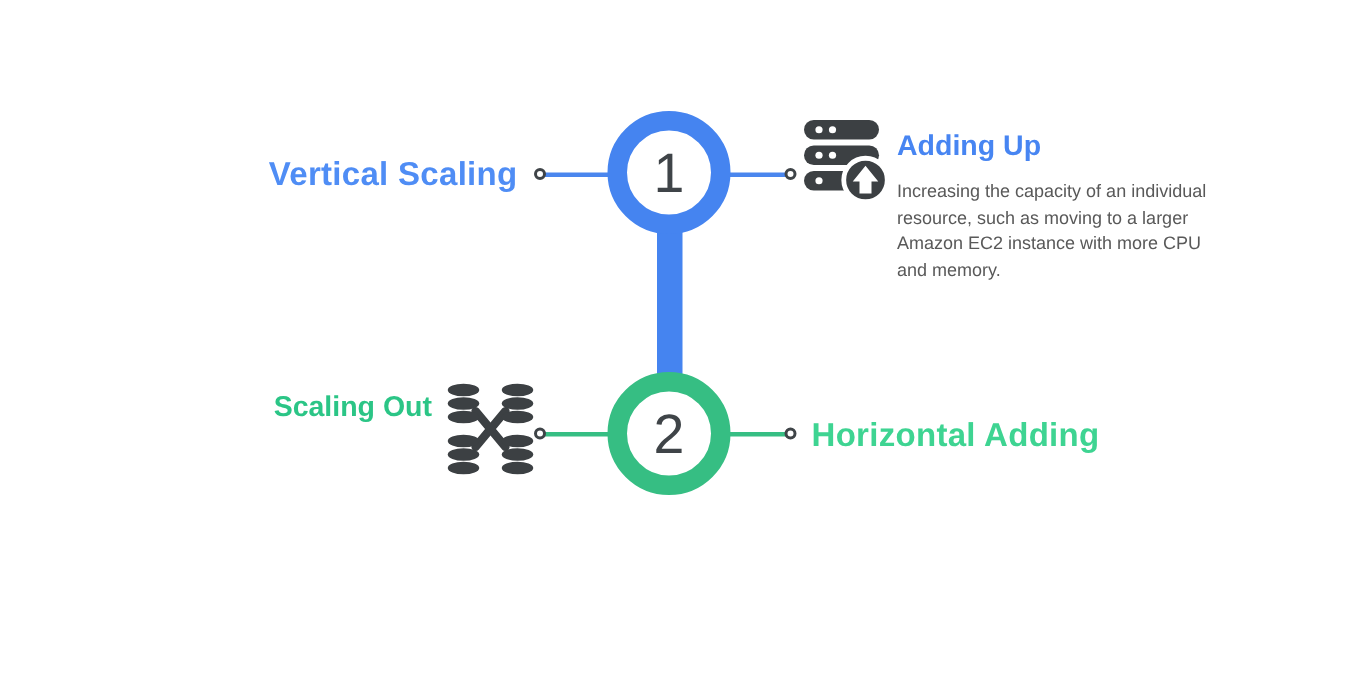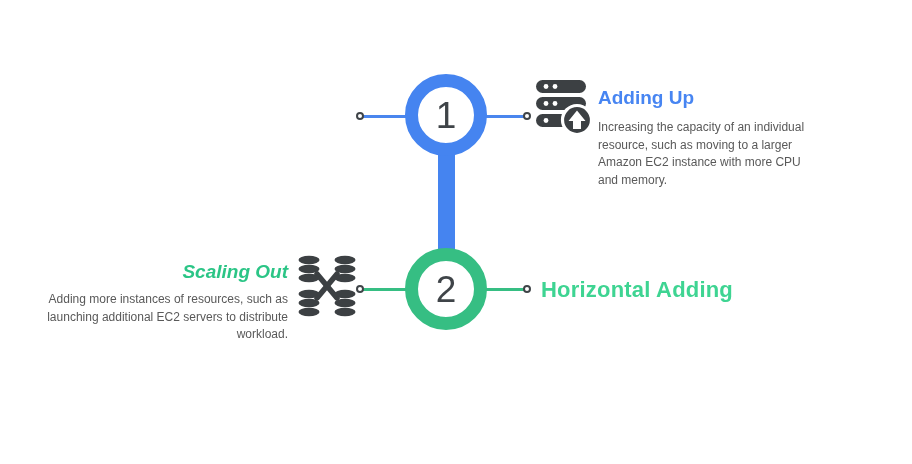--- a/index.html
+++ b/index.html
@@ -81,21 +81,21 @@
   .t-horiz { left: 541px;  top: 277px; color: #3ED492; }
 
   
   .sub-head {
     position: absolute;
     font-size: 19px;
     font-weight: 700;
     white-space: nowrap;
   }
   .h-up  { left: 598px; top: 87px;  color: #4785F2; }
-  .h-out { right: 624px; top: 261px; color: #2BC586; text-align: right; font-style: italic; }
+  .h-out { right: 624px; top: 261px; color: #2BC586; text-align: right; }
 
   .desc {
     position: absolute;
     font-size: 12px;
     line-height: 17.6px;
     color: #595959;
   }
   .desc-right { left: 598px; top: 119px; width: 214px; text-align: left; }
   .desc-left  { right: 624px; top: 291px; width: 250px; text-align: right; }
 
@@ -120,25 +120,25 @@
   <span class="dot d2l"></span>
   <span class="dot d2r"></span>
 
   <div class="ring ring-1">
     <span class="num">1</span>
   </div>
   <div class="ring ring-2">
     <span class="num">2</span>
   </div>
 
+  <div class="big-title t-vert">Vertical Scaling</div>
   <div class="sub-head h-up">Adding Up</div>
   <div class="desc desc-right">Increasing the capacity of an individual resource, such as moving to a larger Amazon EC2 instance with more CPU and memory.</div>
 
   <div class="sub-head h-out">Scaling Out</div>
-  <div class="desc desc-left">Adding more instances of resources, such as launching additional EC2 servers to distribute workload.</div>
   <div class="big-title t-horiz">Horizontal Adding</div>
 
   <svg class="icon-server" width="58" height="56" viewBox="0 0 58 56">
     <g fill="#3C4043">
       <rect x="0" y="0" width="50" height="13" rx="6.5"></rect>
       <rect x="0" y="17" width="50" height="13" rx="6.5"></rect>
       <rect x="0" y="34" width="50" height="13" rx="6.5"></rect>
     </g>
     <g fill="#ffffff">
       <circle cx="10" cy="6.5" r="2.4"></circle>

